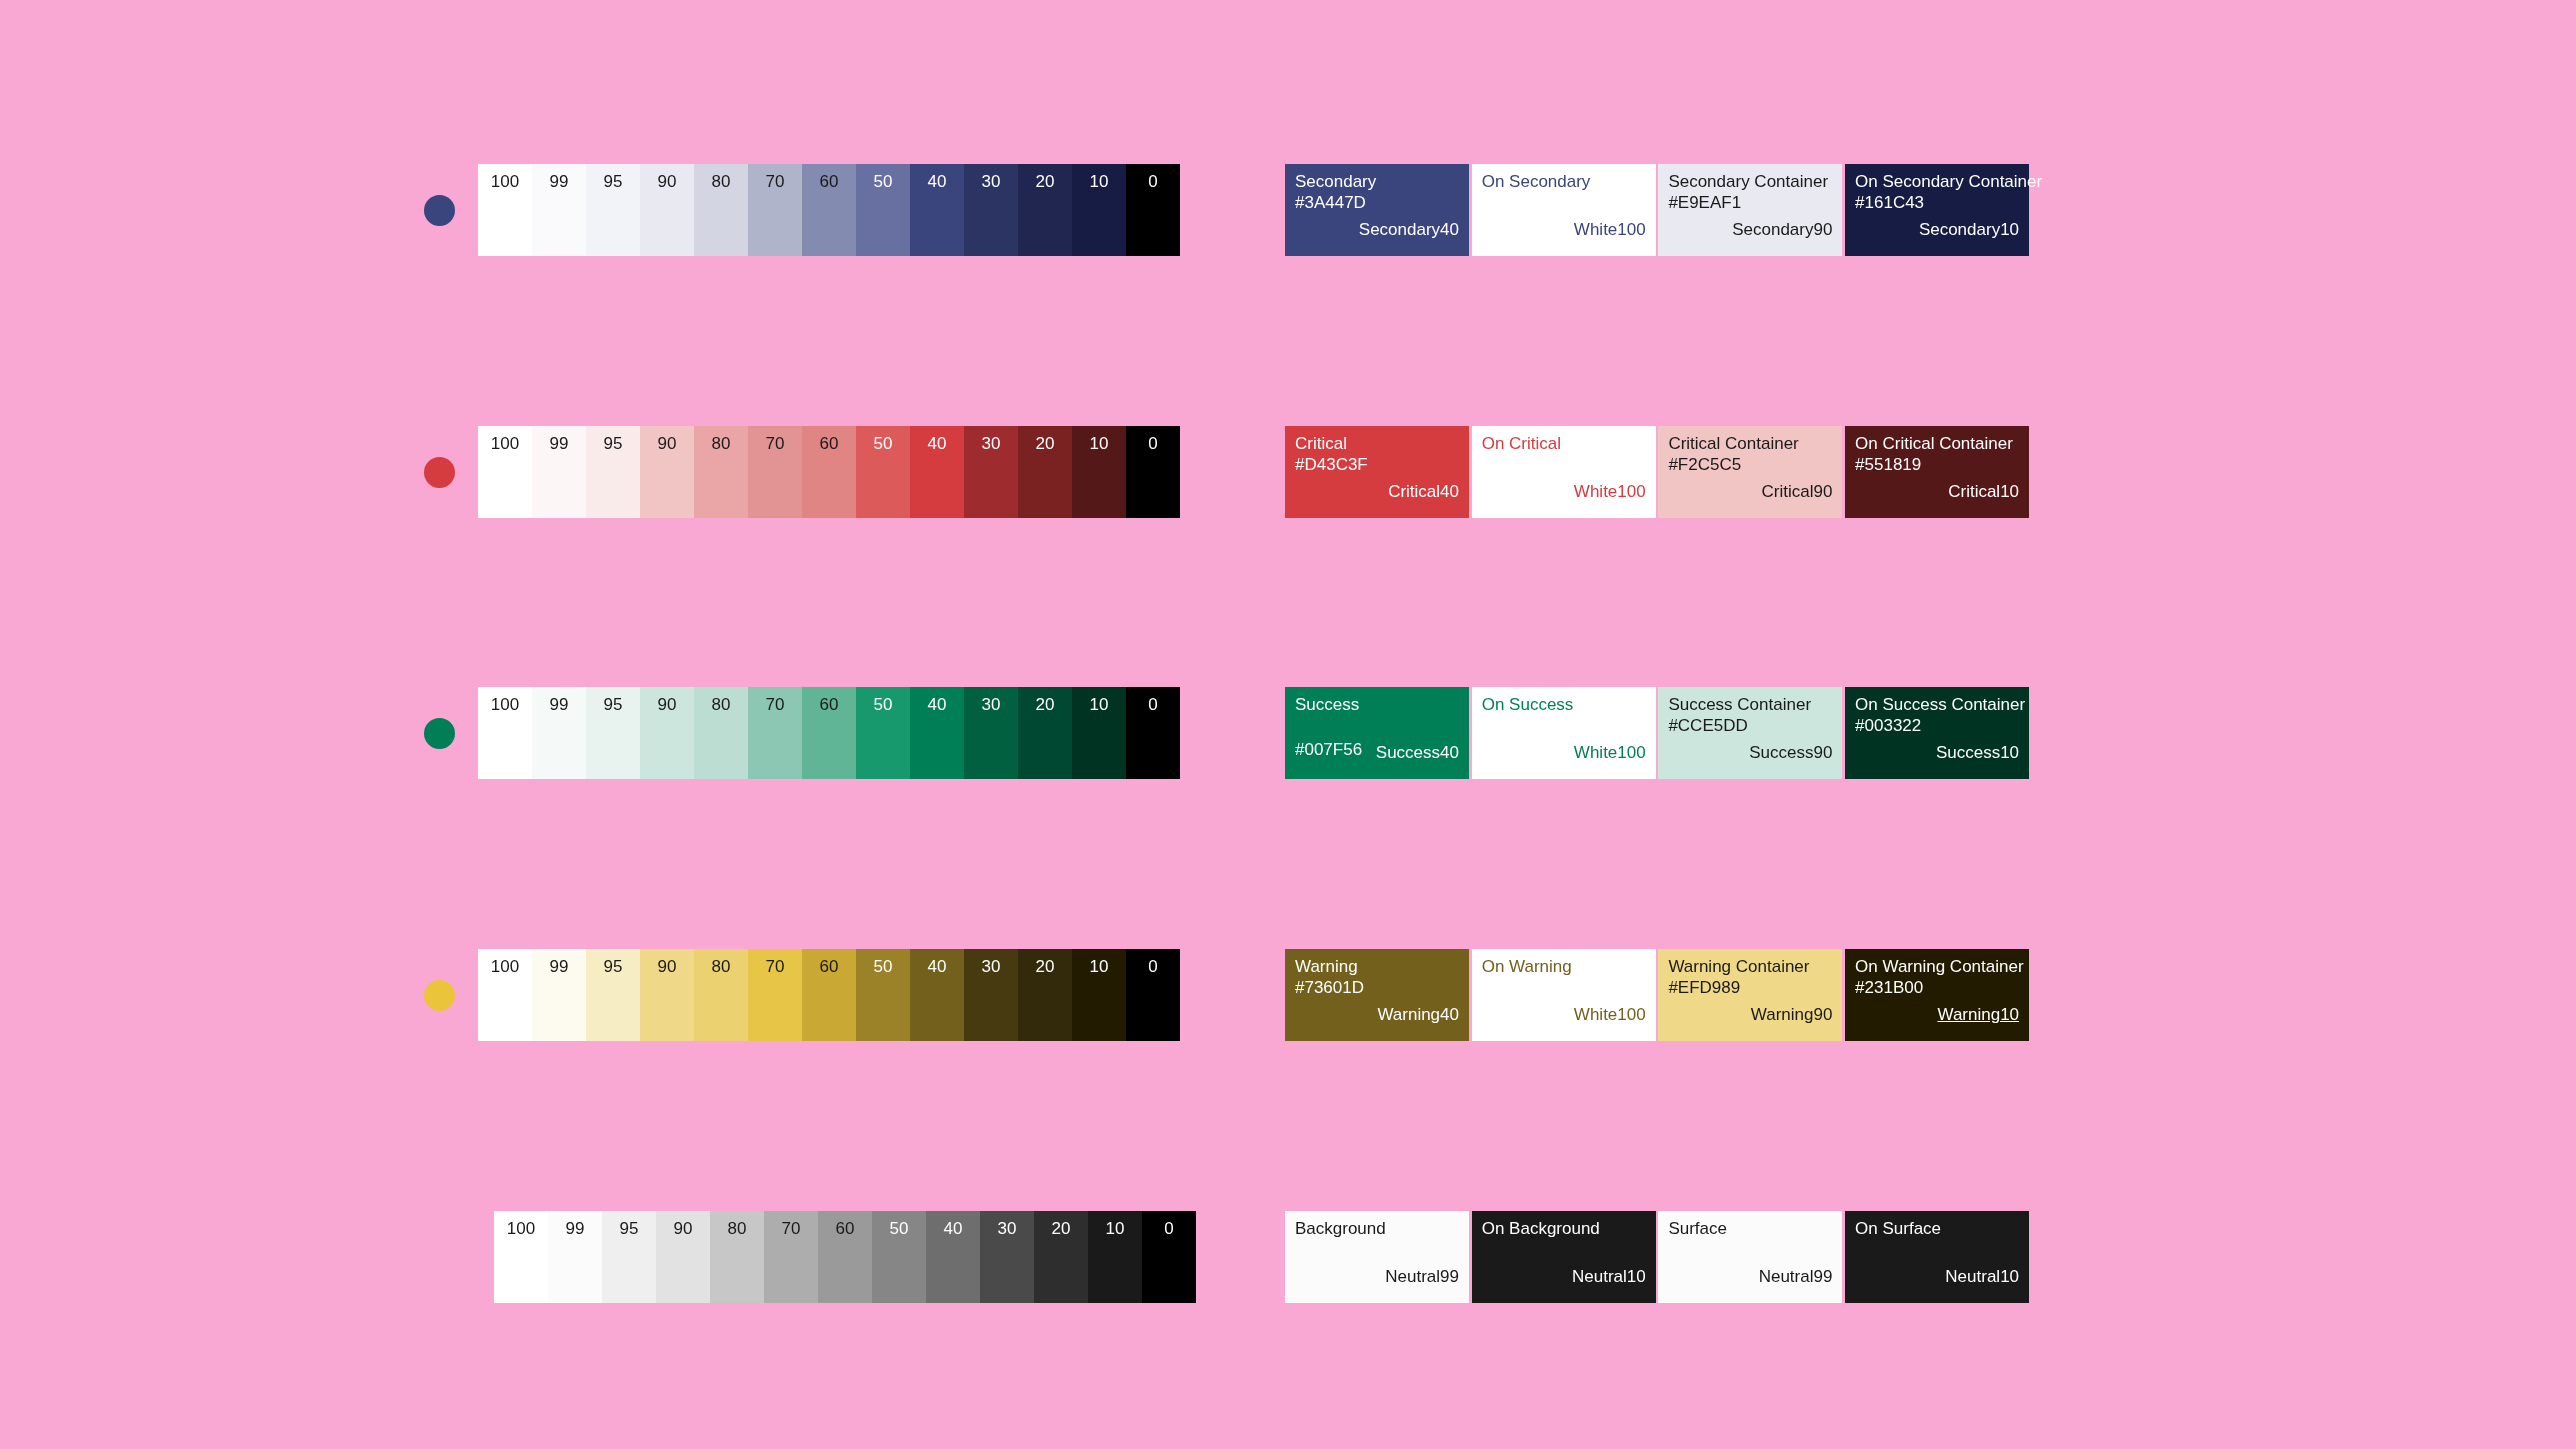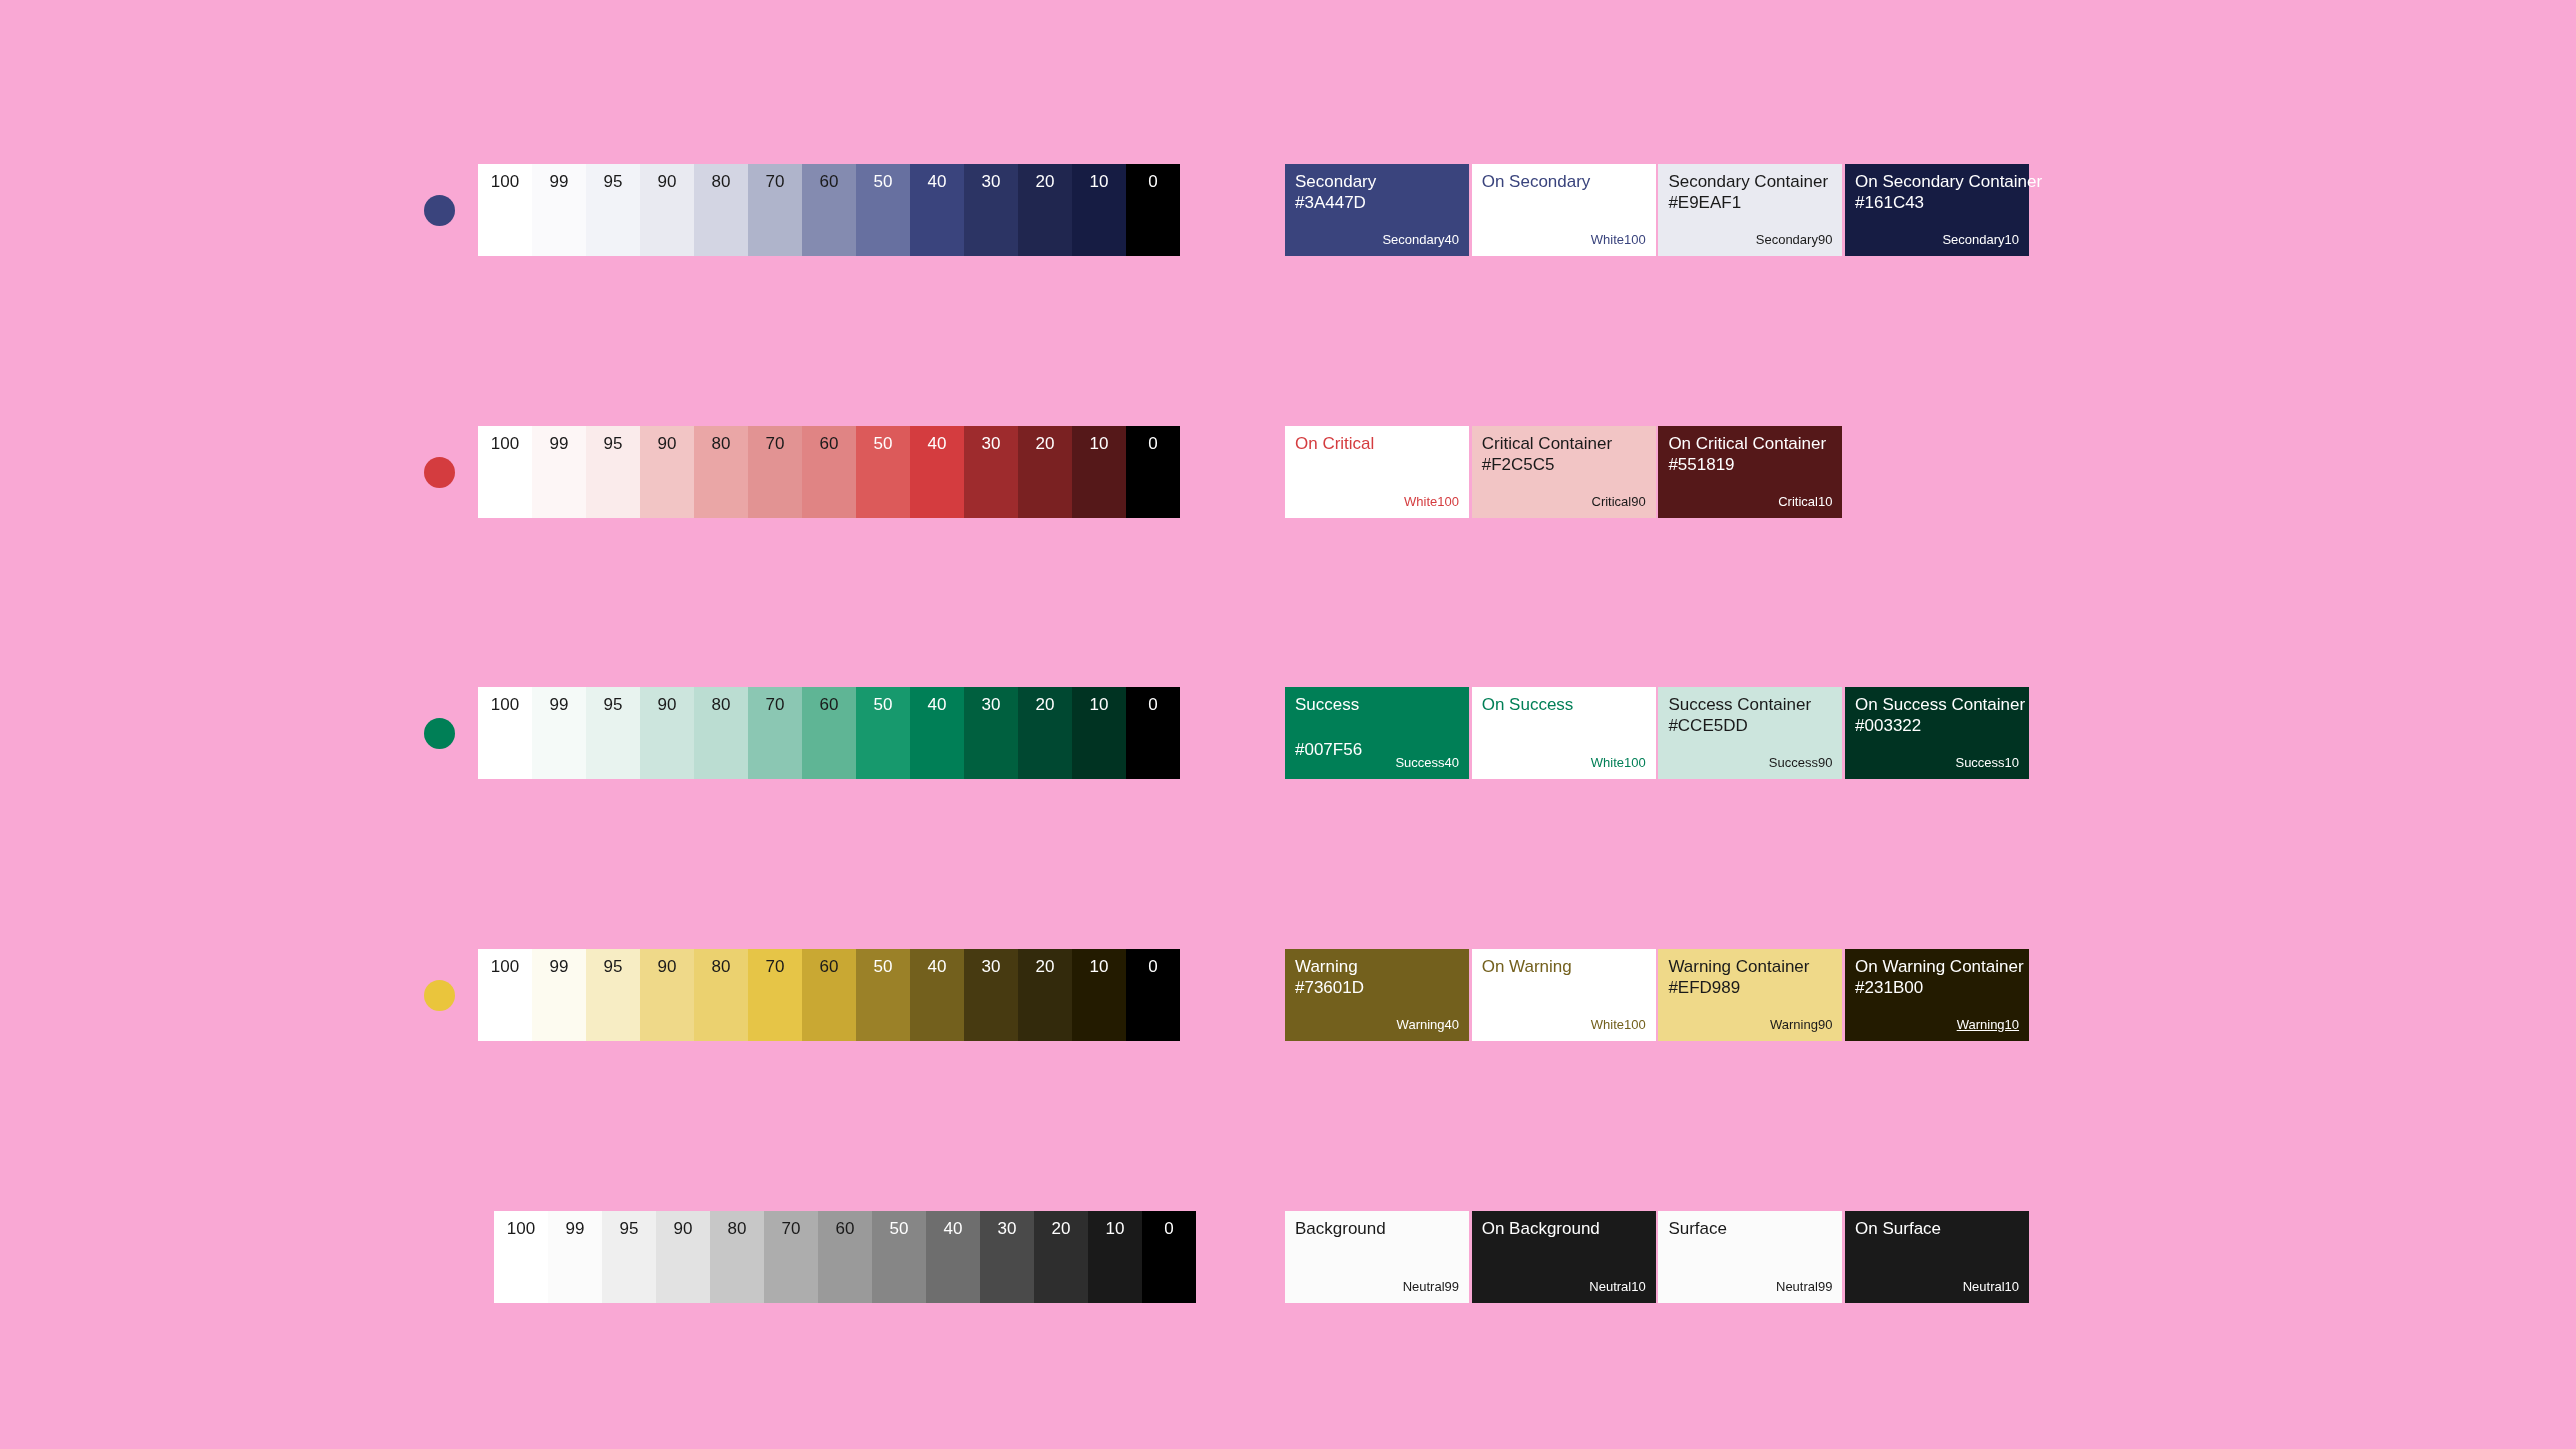--- a/index.html
+++ b/index.html
@@ -44,22 +44,22 @@
   }
   .token-name{
     position:absolute;left:10px;top:9.4px;
     font-size:17px;line-height:1;white-space:nowrap;
   }
   .token-hex{
     position:absolute;left:10px;top:30px;
     font-size:17px;line-height:1;white-space:nowrap;
   }
   .token-ref{
-    position:absolute;right:10px;bottom:10px;
-    font-size:13px;line-height:1;white-space:nowrap;margin-top:44px;
+    position:absolute;right:10px;bottom:18px;
+    font-size:17px;line-height:1;white-space:nowrap;margin-top:44px;
   }
 </style>
 </head>
 <body>
 
 <div id="stage" style="background: #f9a8d4;">
     <div class="palette-row" style="top: 134px;">
       <div class="row-head">
         <div class="row-dot" style="top: 61px; background: rgb(58, 68, 125);"></div>
       </div>
@@ -165,20 +165,25 @@
           <span class="num" style="color: rgb(255, 255, 255);">20</span>
         </div>
         <div class="ramp-step" style="background: rgb(85, 24, 25);">
           <span class="num" style="color: rgb(255, 255, 255);">10</span>
         </div>
         <div class="ramp-step" style="background: rgb(0, 0, 0);">
           <span class="num" style="color: rgb(255, 255, 255);">0</span>
         </div>
       </div>
       <div class="tokens" style="left: 1285px; top: 30px;">
+        <div class="token-card" style="background: rgb(212, 60, 63);">
+          <span class="token-name" style="color: rgb(255, 255, 255);">Critical</span>
+          <span class="token-hex" style="color: rgb(255, 255, 255);">#D43C3F</span>
+          <span class="token-ref" style="color: rgb(255, 255, 255);">Critical40</span>
+        </div>
         <div class="token-card" style="background: rgb(255, 255, 255);">
           <span class="token-name" style="color: rgb(212, 60, 63);">On Critical</span>
           <span class="token-ref" style="color: rgb(212, 60, 63);">White100</span>
         </div>
         <div class="token-card" style="background: rgb(242, 197, 197);">
           <span class="token-name" style="color: rgb(26, 26, 26);">Critical Container</span>
           <span class="token-hex" style="color: rgb(26, 26, 26);">#F2C5C5</span>
           <span class="token-ref" style="color: rgb(26, 26, 26);">Critical90</span>
         </div>
         <div class="token-card" style="background: rgb(85, 24, 25);">

